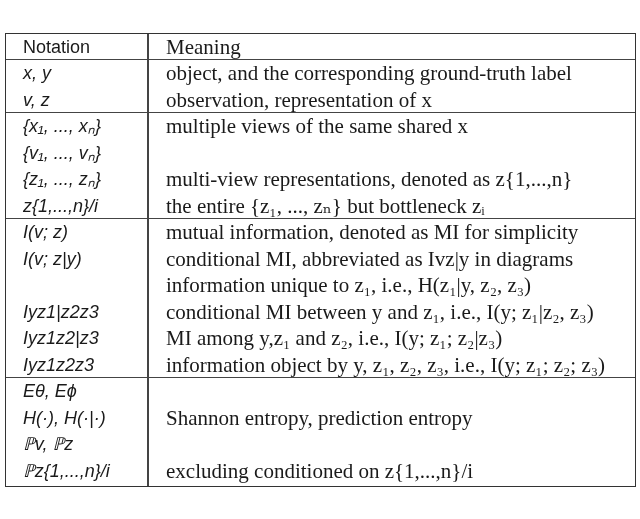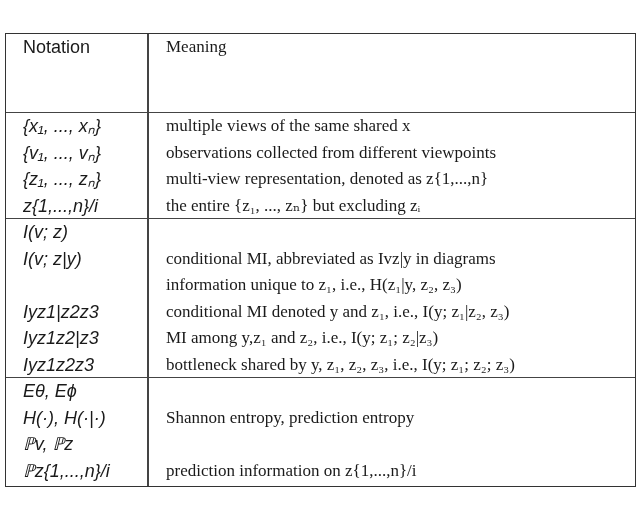--- a/index.html
+++ b/index.html
@@ -16,21 +16,21 @@
     border: 1.5px solid #333; box-sizing: border-box;
   }
   .col-divider {
     position: absolute; left: 141px; top: 0; bottom: 0; width: 1.5px; background: #444;
   }
   .group { position: absolute; left: 0; right: 0; border-top: 1.5px solid #444; }
   .group.first { border-top: none; }
   .row { position: relative; height: 26.5px; }
   .cell { position: absolute; top: 0; height: 26.5px; line-height: 26px; font-size: 15.5px; white-space: nowrap; }
   .c1 { left: 17px; font-style: italic; font-family: Liberation Sans, sans-serif; font-size: 18px; }
-  .c2 { left: 160px; font-family: "Liberation Serif", "DejaVu Serif", serif; font-size: 17px; }
+  .c2 { left: 160px; font-family: "Liberation Serif", "DejaVu Serif", serif; font-size: 21px; }
   .hdr .c1 { font-style: normal; }
   .bottom-text {
     position: absolute; left: 0; top: 505px; font-size: 26px; white-space: nowrap;
     font-family: "Liberation Serif", "DejaVu Serif", serif; color: #222; letter-spacing: 1px;
   }
 </style>
 </head>
 <body>
 
 <div class="caption-top" style="color:#444;">&nbsp;</div>
@@ -38,76 +38,86 @@
 <div class="table-wrap">
   <div class="col-divider"></div>
 
   <div class="group first" style="top:0;">
     <div class="row hdr">
       <span class="cell c1">Notation</span>
       <span class="cell c2">Meaning</span>
     </div>
   </div>
 
+  <div class="group" style="top:25px;">
+    <div class="row">
+      <span class="cell c1"><span>x, y</span></span>
+      <span class="cell c2">object, and the corresponding ground-truth label</span>
+    </div>
+    <div class="row">
+      <span class="cell c1">v, z</span>
+      <span class="cell c2">observation, representation of x</span>
+    </div>
+  </div>
 
   <div class="group" style="top:78px;">
     <div class="row">
       <span class="cell c1">{x₁, ..., xₙ}</span>
       <span class="cell c2">multiple views of the same shared x</span>
     </div>
     <div class="row">
       <span class="cell c1">{v₁, ..., vₙ}</span>
-      <span class="cell c2">observations collected from different viewpoints</span>
     </div>
     <div class="row">
       <span class="cell c1">{z₁, ..., zₙ}</span>
-      <span class="cell c2">multi-view representation, denoted as z{1,...,n}</span>
+      <span class="cell c2">multi-view representations, denoted as z{1,...,n}</span>
     </div>
     <div class="row">
       <span class="cell c1">z{1,...,n}/i</span>
-      <span class="cell c2">the entire {z₁, ..., zₙ} but excluding zᵢ</span>
+      <span class="cell c2">the entire {z₁, ..., zₙ} but bottleneck zᵢ</span>
     </div>
   </div>
 
   <div class="group" style="top:184px;">
     <div class="row">
       <span class="cell c1">I(v; z)</span>
+      <span class="cell c2">mutual information, denoted as MI for simplicity</span>
     </div>
     <div class="row">
       <span class="cell c2">conditional MI, abbreviated as Ivz|y in diagrams</span>
       <span class="cell c1">I(v; z|y)</span>
     </div>
     <div class="row">
       <span class="cell c2">information unique to z₁, i.e., H(z₁|y, z₂, z₃)</span>
     </div>
     <div class="row">
       <span class="cell c1">Iyz1|z2z3</span>
-      <span class="cell c2">conditional MI denoted y and z₁, i.e., I(y; z₁|z₂, z₃)</span>
+      <span class="cell c2">conditional MI between y and z₁, i.e., I(y; z₁|z₂, z₃)</span>
     </div>
     <div class="row">
       <span class="cell c1">Iyz1z2|z3</span>
       <span class="cell c2">MI among y,z₁ and z₂, i.e., I(y; z₁; z₂|z₃)</span>
     </div>
     <div class="row">
       <span class="cell c1">Iyz1z2z3</span>
-      <span class="cell c2">bottleneck shared by y, z₁, z₂, z₃, i.e., I(y; z₁; z₂; z₃)</span>
+      <span class="cell c2">information object by y, z₁, z₂, z₃, i.e., I(y; z₁; z₂; z₃)</span>
     </div>
   </div>
 
   <div class="group" style="top:343px;">
     <div class="row">
       <span class="cell c1">Eθ, Eϕ</span>
     </div>
     <div class="row">
       <span class="cell c1">H(·), H(·|·)</span>
       <span class="cell c2">Shannon entropy, prediction entropy</span>
     </div>
     <div class="row">
       <span class="cell c1">ℙv, ℙz</span>
     </div>
     <div class="row">
       <span class="cell c1">ℙz{1,...,n}/i</span>
-      <span class="cell c2">prediction information on z{1,...,n}/i</span>
+      <span class="cell c2">excluding conditioned on z{1,...,n}/i</span>
     </div>
   </div>
 </div>
 
 <div class="bottom-text">&nbsp;</div>
 
 </body></html>

